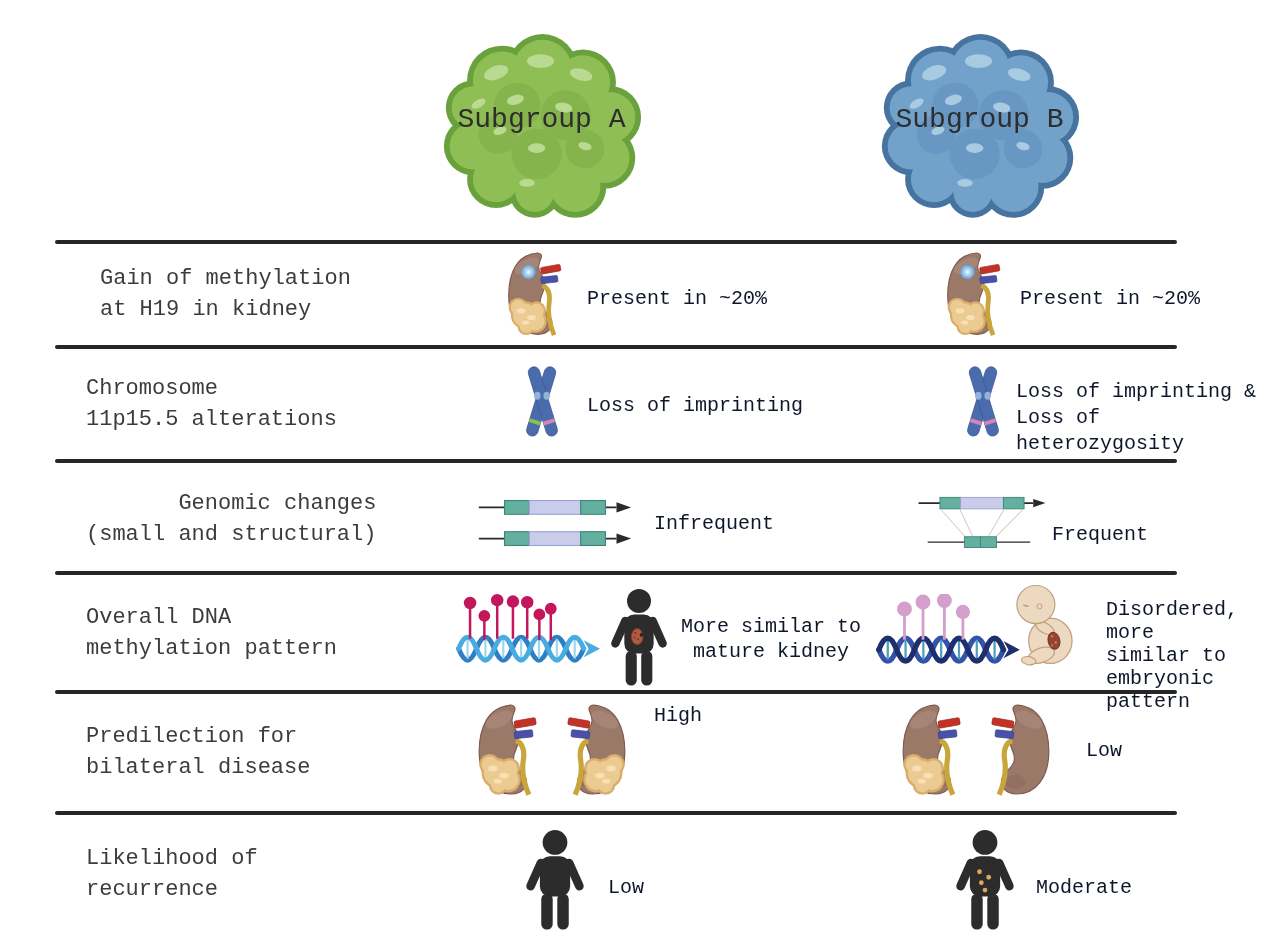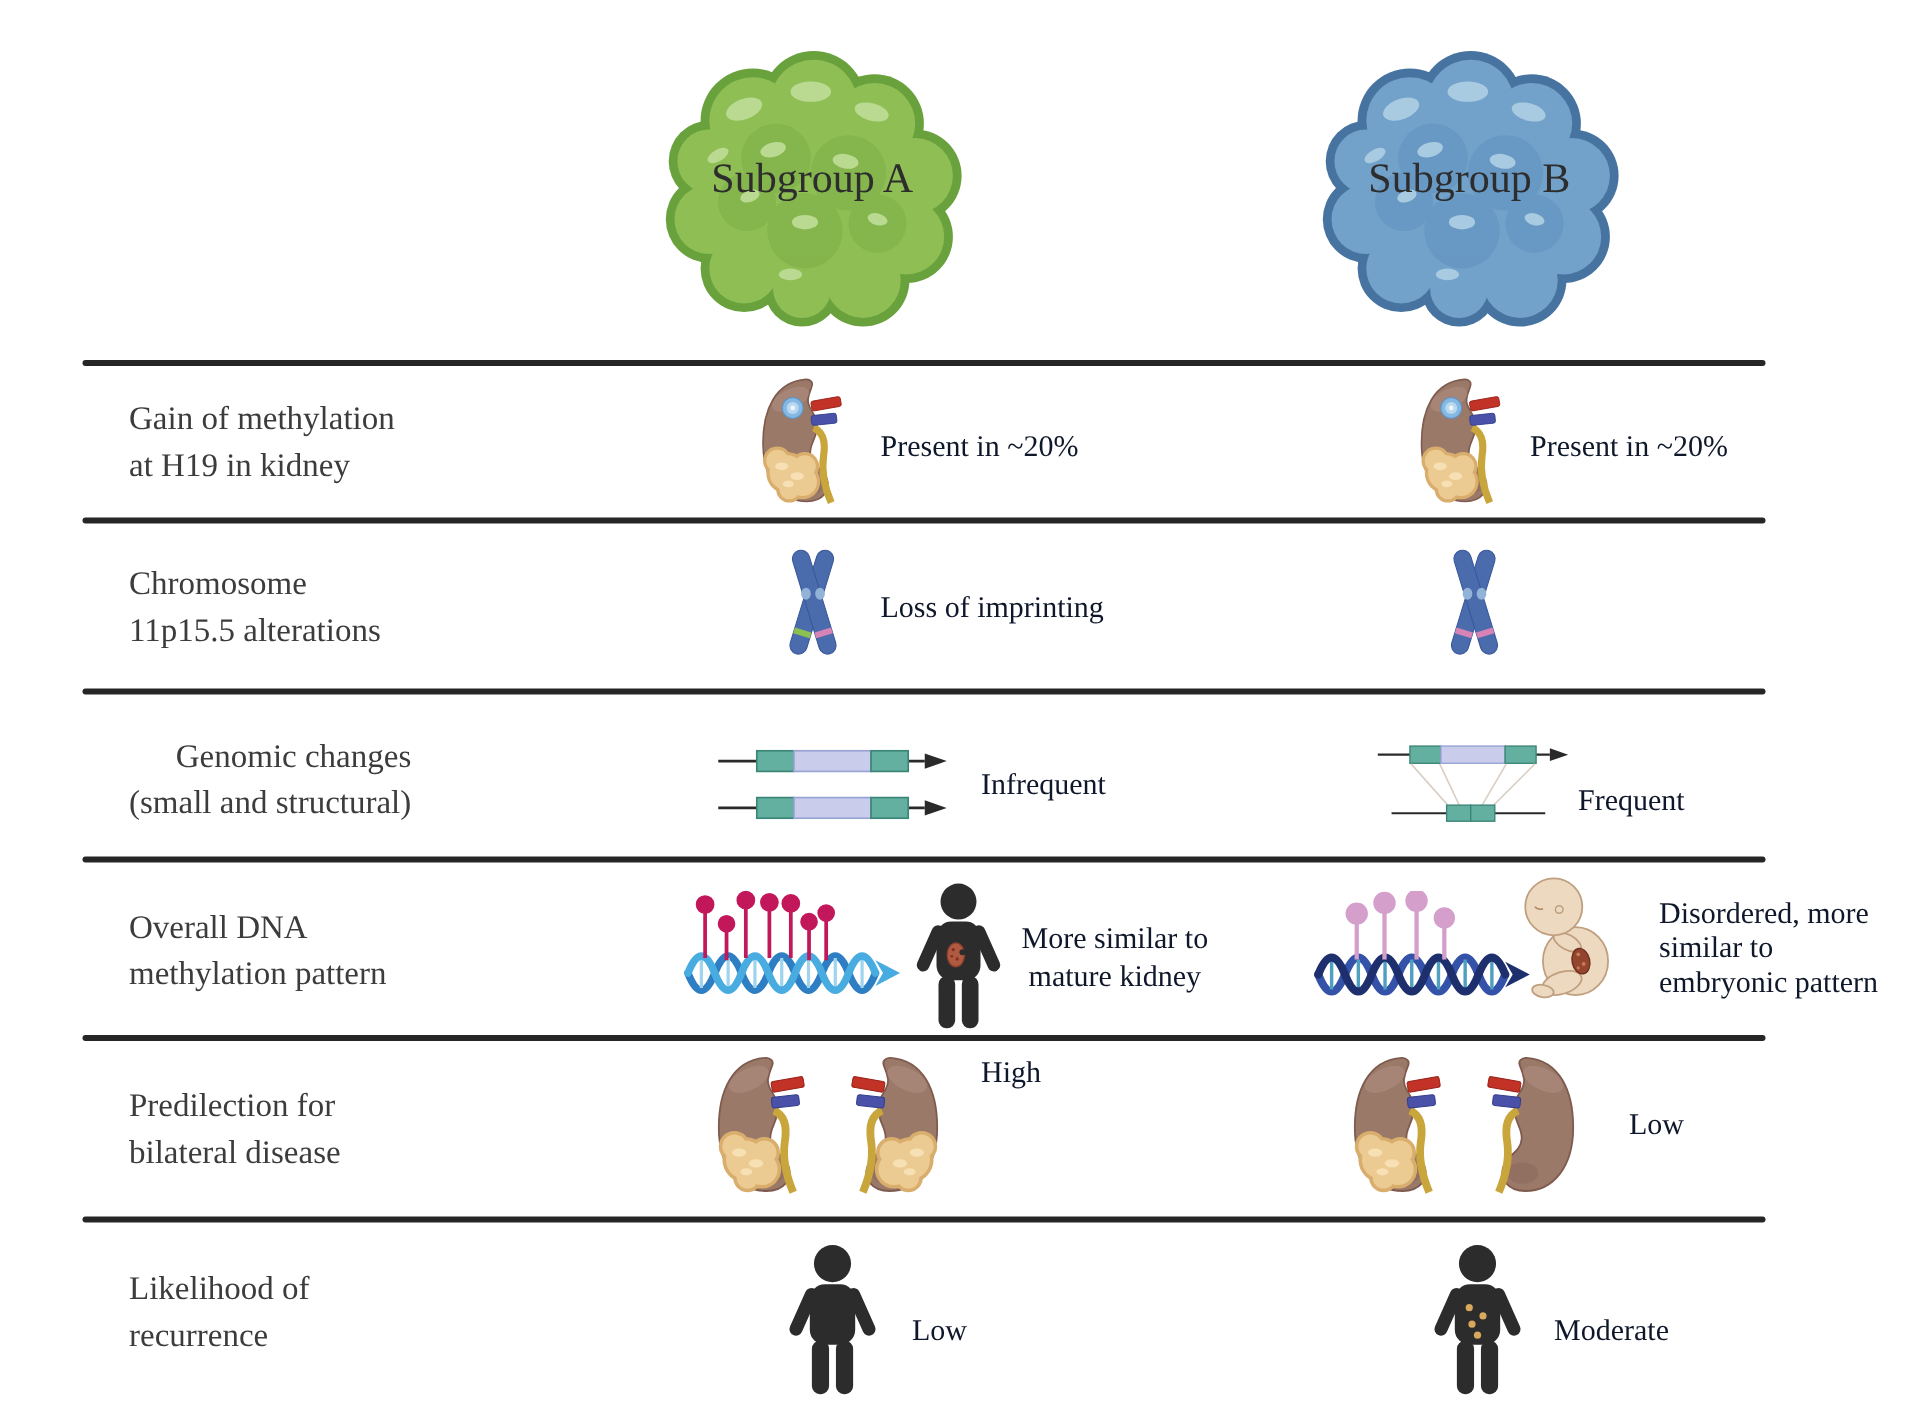--- a/index.html
+++ b/index.html
@@ -1,18 +1,18 @@
 <!DOCTYPE html>
 <html><head>
 <meta charset="utf-8">
 <style>
   html,body{margin:0;padding:0;background:#ffffff;}
   .fig{
     position:relative;width:1280px;height:945px;background:#ffffff;overflow:hidden;
-    font-family:Liberation Serif, serif;color:#333;
+    font-family:Liberation Mono, monospace;color:#333;
   }
   .divider{position:absolute;left:55px;width:1122px;height:4px;background:#262626;border-radius:2px;}
   .row-label{position:absolute;left:86px;font-size:22px;line-height:31px;color:#3c3c3c;}
   .val{position:absolute;font-size:20px;color:#0f172a;}
   .val.lh26{line-height:26px;}
   .val.lh25{line-height:25px;}
   .val.lh23{line-height:23px;}
   .blob{position:absolute;width:203px;height:190px;}
   .blob svg{position:absolute;left:0;top:0;width:100%;height:100%;}
   .blob-label{position:absolute;left:0;right:0;top:76px;text-align:center;font-size:28px;color:#2d2d2d;}
@@ -196,21 +196,21 @@
     <div class="blob-label">Subgroup B</div>
   </div>
 
   <div class="divider" style="top:240px;"></div>
   <div class="divider" style="top:345px;"></div>
   <div class="divider" style="top:459px;"></div>
   <div class="divider" style="top:571px;"></div>
   <div class="divider" style="top:690px;"></div>
   <div class="divider" style="top:811px;"></div>
 
-  <div class="row-label" style="top:263px;">
+  <div class="row-label" style="top:263px;margin-left:14px;">
     <div>Gain of methylation</div>
     <div>at H19 in kidney</div>
   </div>
   <svg class="icon-abs" style="left:505px;top:249px;" width="66" height="90" viewBox="0 0 90 120">
     <use href="#def-kidney-tumor"></use>
       <use href="#def-methyl-dot"></use>
   </svg>
   <div class="val" style="left:587px;top:287px;">
     <div>Present in ~20%</div>
   </div>
@@ -236,20 +236,24 @@
   <div class="val" style="left:587px;top:394px;">
     <div>Loss of imprinting</div>
   </div>
   <svg class="icon-abs" style="left:960px;top:361px;" width="46" height="84" viewBox="0 0 64 112">
     <use href="#def-chromosome-arms"></use>
     <g transform="translate(32,50)">
       <rect x="-8" y="31" width="16" height="5.5" fill="#d883b5" transform="rotate(17)"></rect>
       <rect x="-8" y="31" width="16" height="5.5" fill="#d883b5" transform="rotate(-17)"></rect>
     </g>
   </svg>
+  <div class="val lh26" style="left:1016px;top:379px;">
+    <div>Loss of imprinting &amp;</div>
+    <div>Loss of heterozygosity</div>
+  </div>
 
   <div class="row-label" style="top:488px;text-align:right;">
     <div>Genomic changes</div>
     <div>(small and structural)</div>
   </div>
   <svg class="icon-abs" style="left:477px;top:495px;" width="156" height="56" viewBox="0 0 170 60">
     <use href="#def-cassette"></use>
     <use href="#def-cassette" y="34"></use>
   </svg>
   <div class="val" style="left:654px;top:512px;">

